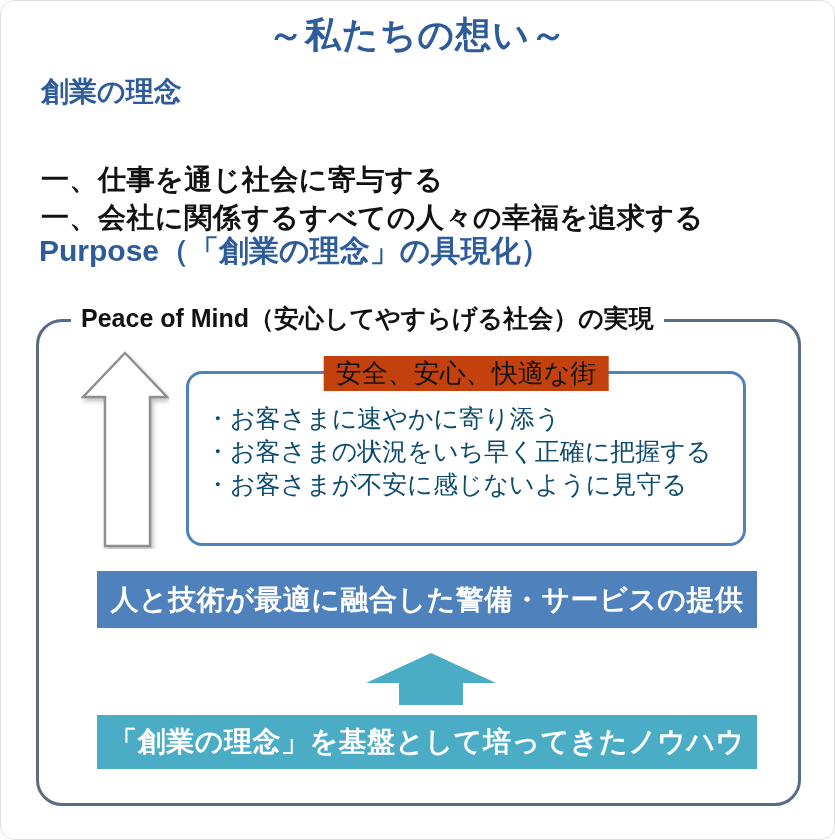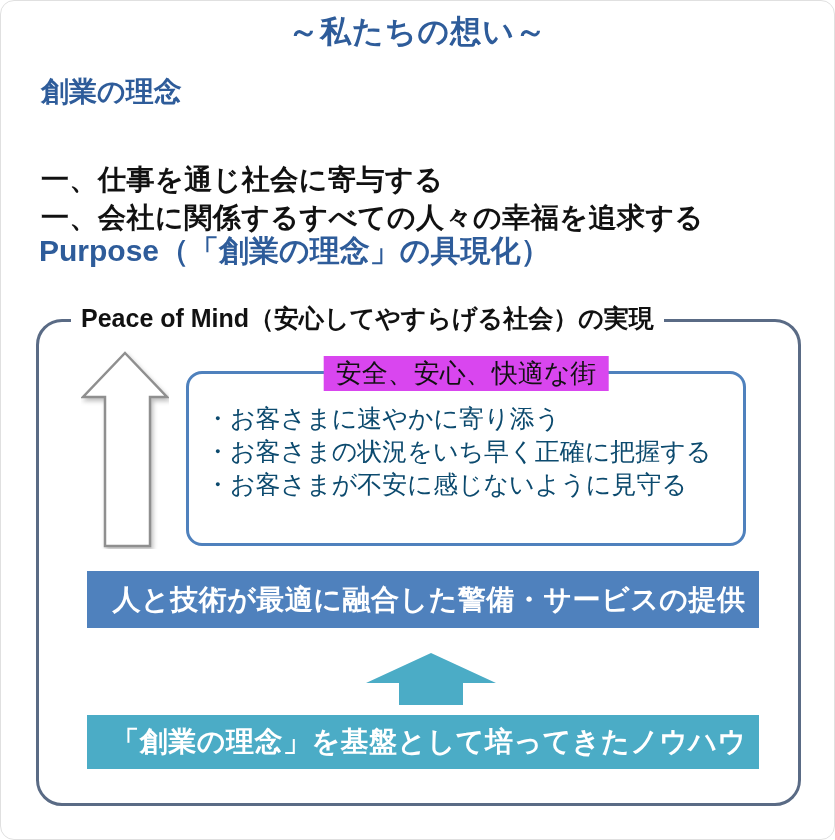--- a/index.html
+++ b/index.html
@@ -12,21 +12,21 @@
     width:835px;height:840px;
     background:#fff;
     border:1px solid #e0e0e0;
     border-radius:14px;
     box-sizing:border-box;
     overflow:hidden;
   }
   .page-title{
     position:absolute;top:10px;left:0;width:100%;
     text-align:center;
-    font-size:31px;font-weight:bold;
+    font-size:36px;font-weight:bold;
     color:var(--heading-blue,#2E5C9A);
     letter-spacing:1px;
   }
   .founding-heading{
     position:absolute;left:40px;top:72px;
     font-size:28px;font-weight:bold;
     color:var(--heading-blue,#2E5C9A);
     text-align:right;
   }
   .principles{
@@ -64,39 +64,38 @@
   .inner-box{
     position:absolute;left:185px;top:370px;
     width:560px;height:175px;
     border:3px solid var(--inner-border,#4F81BD);
     border-radius:16px;
     box-sizing:border-box;
   }
   .city-legend{
     position:absolute;top:-18px;left:50%;
     transform:translateX(-50%);
-    background:#d946ef;
+    background:#c2410c;
     padding:0 12px;
     font-size:26px;font-weight:500;
     color:var(--text-black,#111);
     white-space:nowrap;
   }
   .bullets{
     padding:28px 0 0 16px;
     font-size:25px;
     line-height:33px;
     color:#0c4a6e;
   }
   .bar{
-    position:absolute;left:86px;width:660px;
+    position:absolute;left:96px;width:660px;
     display:flex;align-items:center;justify-content:center;
     color:#fff;font-weight:bold;font-size:28px;
     text-align:center;
     letter-spacing:0.5px;
-    padding-left:12px;
   }
   .service-bar{top:570px;height:57px;background:var(--service-bar-bg,#4F81BD);}
   .foundation-bar{top:714px;height:54px;background:var(--foundation-bar-bg,#4BACC6);}
   .teal-arrow{
     position:absolute;left:365px;top:652px;
     width:130px;height:52px;
   }
 </style>
 </head>
 <body>

